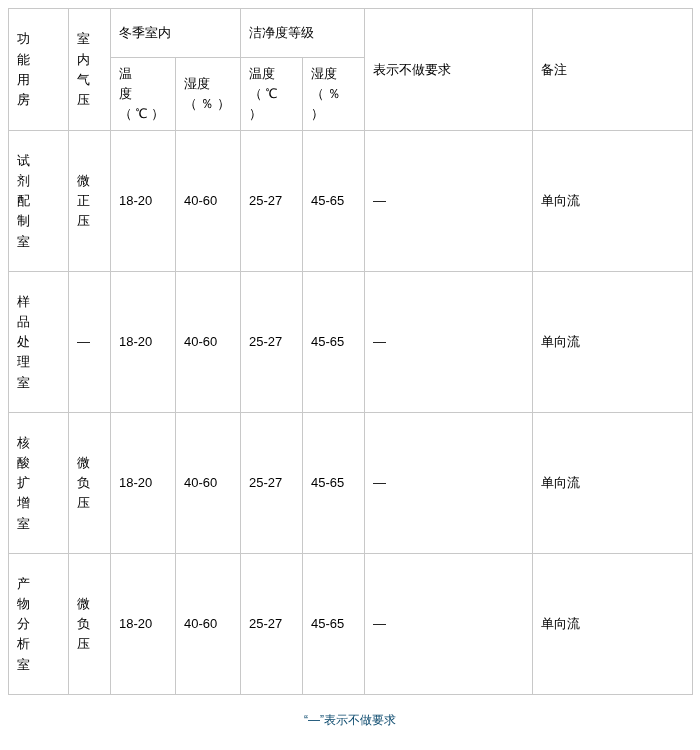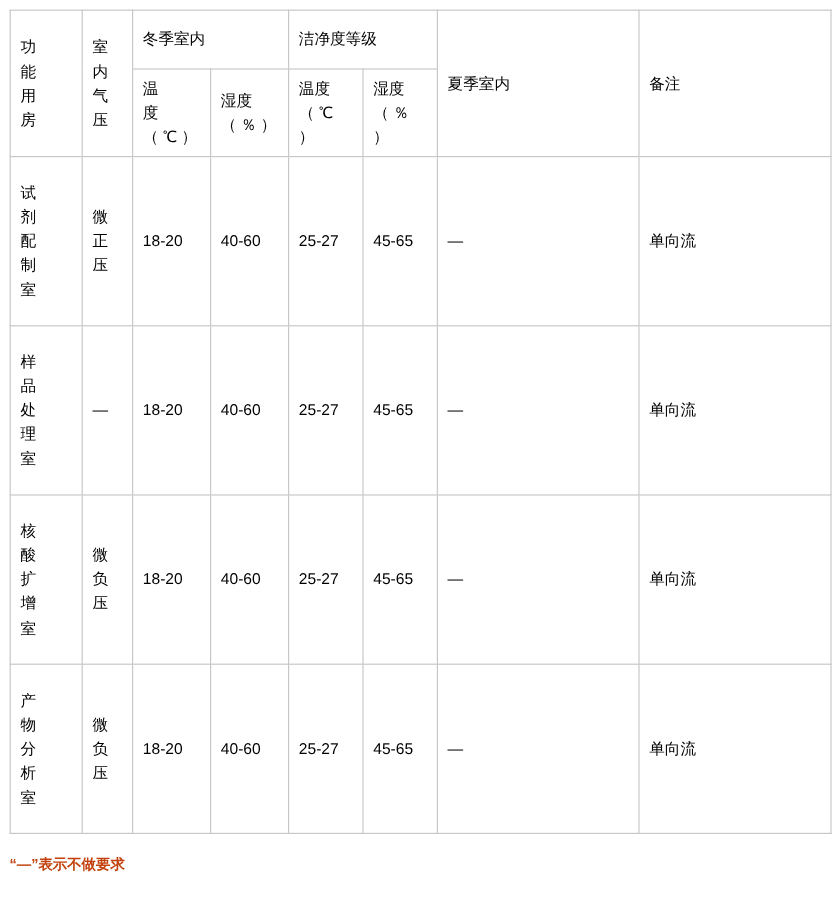--- a/index.html
+++ b/index.html
@@ -64,24 +64,23 @@
     display: block;
   }
   .dash {
     text-align: left;
   }
   .note {
     position: absolute;
     right: 8px;
     top: 712px;
     width: 684px;
-    text-align: left;
+    text-align: center;
     font-size: 12px;
-    color: #c2410c;
-    font-weight: bold;
+    color: #0c4a6e;
   }
   .h-row td { height: 36px; }
   .body-row td { height: 128px; }
 </style>
 </head>
 <body>
 
 <div class="sheet">
   <table class="spec">
     <colgroup>
@@ -103,21 +102,21 @@
           <span>房</span>
         </td>
         <td rowspan="2" class="vert">
           <span>室</span>
           <span>内</span>
           <span>气</span>
           <span>压</span>
         </td>
         <td colspan="2" class="group-head">冬季室内</td>
         <td colspan="2" class="group-head">洁净度等级</td>
-        <td rowspan="2">夏季室内</td>
+        <td rowspan="2">表示不做要求</td>
         <td rowspan="2">备注</td>
       </tr>
       <tr class="h-row">
         <td class="sub-head">
           <span>温　　度</span>
           <span>（ ℃ ）</span>
         </td>
         <td class="sub-head">
           <span>湿度</span>
           <span>（ ％ ）</span>

